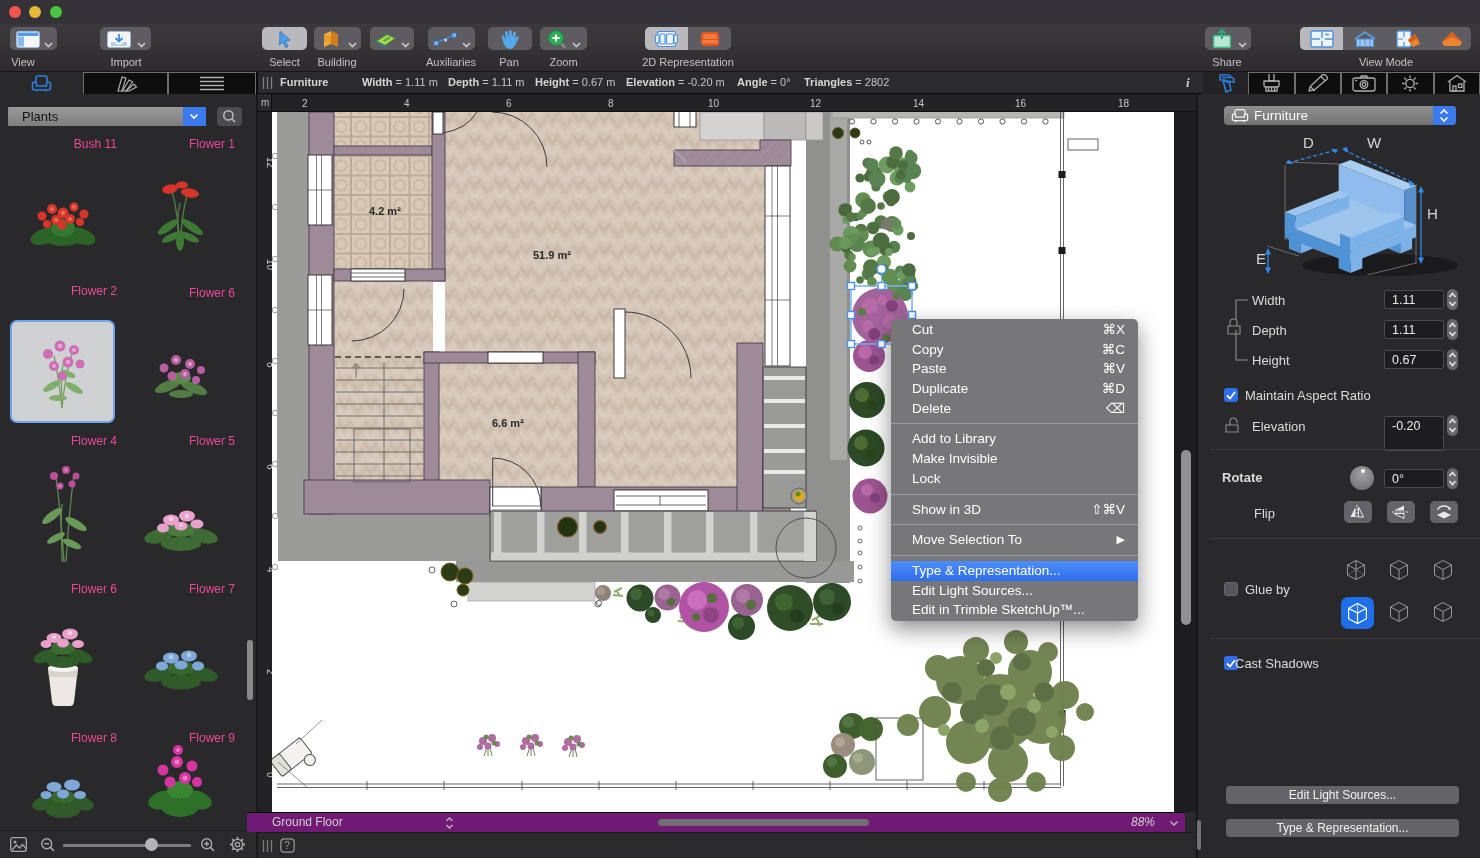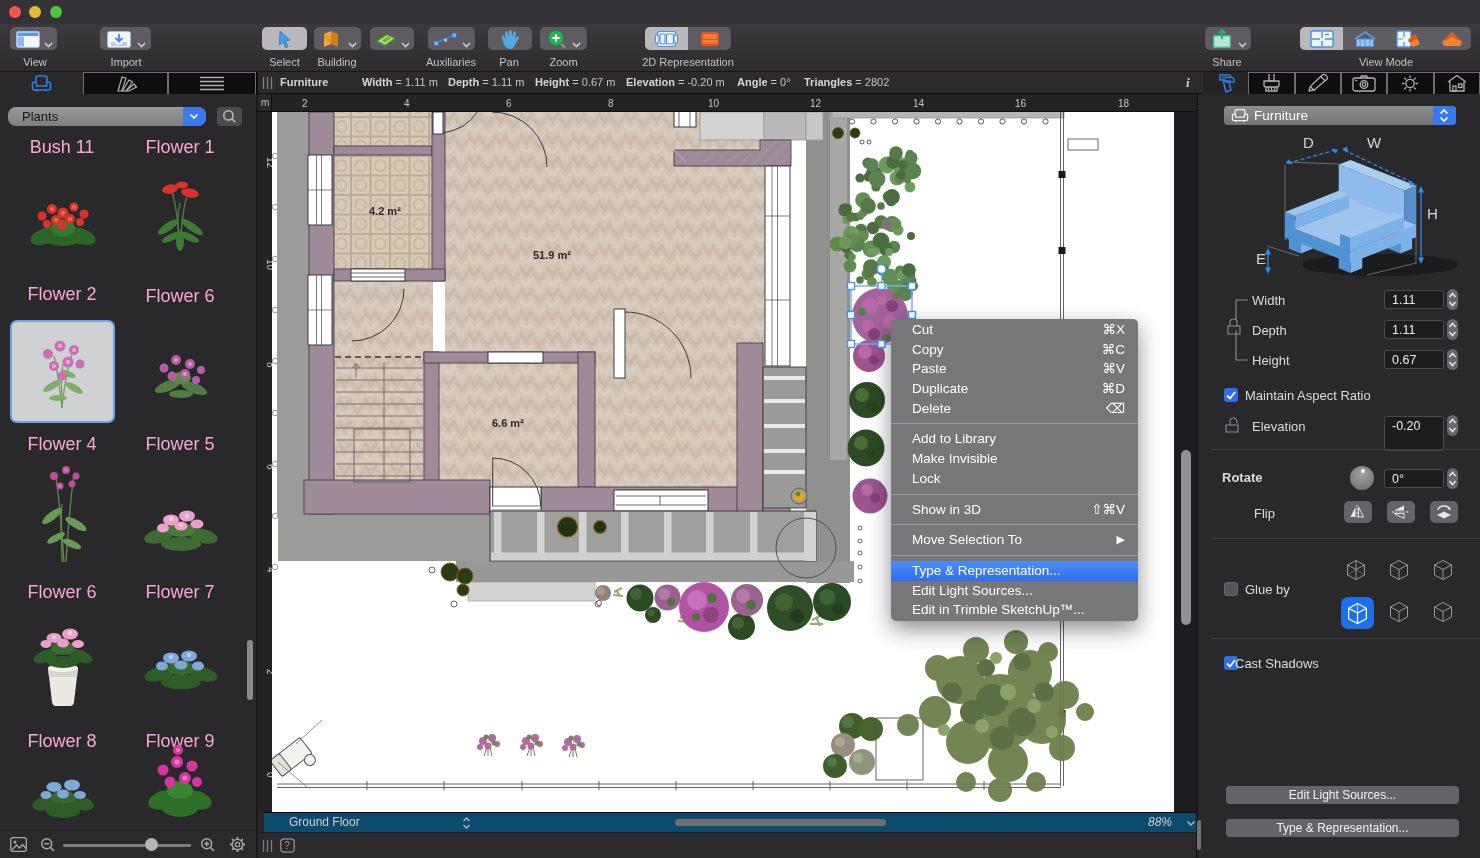--- a/index.html
+++ b/index.html
@@ -14,28 +14,28 @@
 .tbtn { height:23px; border-radius:5px; background:#5e5c60; top:3px; }
 .tlabel { top:32px; font-size:11px; color:#c4c4c4; text-align:center; }
 
 #tabrow { left:0; top:72px; width:1480px; height:22px; background:#0b0b0b; }
 .ltab { top:0; height:22px; background:#0e0e0e; border:1px solid #6e6e6e; border-bottom:none; }
 .ltab.sel { background:#29292b; border-color:#29292b; }
 #infobar { left:258px; top:0; width:945px; height:22px; background:#2b2b2d; border-bottom:1px solid #0a0a0a; color:#c6c6c6; font-size:11px; }
 #infobar b { font-weight:bold; color:#d5d5d5; }
 
 #lsb { left:0; top:94px; width:258px; height:764px; background:#29292b; border-right:2px solid #1a1a1a; overflow:hidden; }
-.thlabel { font-size:18px; color:#f9a8d4; text-align:center; width:110px; }
+.thlabel { font-size:12px; color:#ec4899; text-align:right; width:110px; }
 #lsbbottom { left:0; top:736px; width:256px; height:28px; background:#2a2a2c; border-top:1px solid #1d1d1d; }
 
 #topruler { left:258px; top:94px; width:938px; height:18px; background:#232325; border-bottom:1px solid #0f0f0f; }
 #leftruler { left:258px; top:112px; width:14px; height:700px; background:#232325; }
 #plan { left:272px; top:112px; width:902px; height:700px; background:#fff; overflow:hidden; }
 #vscroll { left:1174px; top:112px; width:22px; height:700px; background:#1d1d1f; }
-#footerbar { left:264px; top:812px; width:938px; height:20px; background:#0c4a6e; border-top:1px solid #000; color:#cfcfcf; font-size:12px; }
+#footerbar { left:247px; top:812px; width:938px; height:20px; background:#701a75; border-top:1px solid #000; color:#cfcfcf; font-size:12px; }
 #statusbar { left:258px; top:832px; width:938px; height:26px; background:#2a2a2c; border-top:1px solid #1b1b1b; color:#dadada; font-size:12.5px; }
 
 #menu { left:891px; top:319px; width:247px; background:#77777a; border-radius:5px; box-shadow:0 8px 22px rgba(0,0,0,0.45); padding:1px 0; color:#fff; font-size:13.5px; }
 .mi { height:19.7px; line-height:19.7px; padding:0 21px; position:relative; }
 .mi .sc { position:absolute; right:13px; }
 .msep { height:1px; background:rgba(255,255,255,0.28); margin:5px 0; }
 .mi.hl { background:linear-gradient(#4d8df6,#2e6ef0); }
 
 #rsb { left:1196px; top:94px; width:284px; height:764px; background:#29292b; }
 .rlabel { font-size:13px; color:#dcdcdc; }
@@ -58,21 +58,21 @@
 
   <div class="abs tbtn" style="left:10px;width:47px;"></div>
   <svg class="abs" style="left:16px;top:7px" width="24" height="17" viewBox="0 0 24 17">
         <rect x="0.5" y="0.5" width="23" height="16" rx="2" fill="#f4f6f9" stroke="#9db8d8"></rect>
         <rect x="1.5" y="1.5" width="21" height="3.5" fill="#5599e8"></rect>
         <rect x="1.5" y="5.5" width="6.5" height="10" fill="#8abaf0"></rect>
       </svg>
   <svg class="abs" style="left:44px;top:18px" width="9" height="6" viewBox="0 0 9 6">
         <path d="M1 1 L4.5 4.5 L8 1" stroke="#c9c9c9" stroke-width="1.6" fill="none"></path>
       </svg>
-  <div class="abs tlabel" style="left:12px;width:46px;">View</div>
+  <div class="abs tlabel" style="left:0;width:46px;">View</div>
 
   <div class="abs tbtn" style="left:100px;width:51px;"></div>
   <svg class="abs" style="left:107px;top:7px" width="24" height="17" viewBox="0 0 24 17">
         <rect x="0.5" y="0.5" width="23" height="16" rx="2" fill="#f4f6f9" stroke="#9db8d8"></rect>
         <path d="M12 3 v7 M8.5 7 L12 10.5 L15.5 7" stroke="#3d8de8" stroke-width="1.8" fill="none"></path>
         <path d="M4 11 h4 l1.5 2.5 h5 L16 11 h4 v4 H4 z" fill="#b9cce4"></path>
       </svg>
   <svg class="abs" style="left:137px;top:18px" width="9" height="6" viewBox="0 0 9 6">
         <path d="M1 1 L4.5 4.5 L8 1" stroke="#c9c9c9" stroke-width="1.6" fill="none"></path>
       </svg>
@@ -273,21 +273,21 @@
           <path d="M2 8 L11 1.5 L20 8"></path>
           <path d="M4 7.5 V17 h14 V7.5"></path>
           <rect x="12.5" y="10" width="3.5" height="3.5"></rect>
           <rect x="7" y="12" width="3" height="5"></rect>
         </g>
       </svg>
 </div>
 
 <div id="lsb" class="abs">
 
-  <div class="abs" style="left:8px;top:13px;width:198px;height:19px;border-radius:8px;background:linear-gradient(#999,#7e7e7e);overflow:hidden;">
+  <div class="abs" style="left:8px;top:13px;width:198px;height:19px;border-radius:1px;background:linear-gradient(#999,#7e7e7e);overflow:hidden;">
     <span style="position:absolute;left:14px;top:2px;font-size:13px;color:#141414;">Plants</span>
     <div style="position:absolute;right:0;top:0;width:23px;height:19px;background:#3b79ee;"></div>
     <svg style="position:absolute;right:7px;top:6px" width="10" height="7" viewBox="0 0 10 7">
           <path d="M1.5 1.5 L5 5 L8.5 1.5" stroke="#fff" stroke-width="1.7" fill="none"></path>
         </svg>
   </div>
   <div class="abs" style="left:217px;top:13px;width:25px;height:19px;border-radius:4px;background:#4c4c4e;">
     <svg style="position:absolute;left:5px;top:2px" width="15" height="15" viewBox="0 0 15 15">
           <circle cx="6.4" cy="6.4" r="4.6" fill="none" stroke="#bdbdbd" stroke-width="1.5"></circle>
           <path d="M9.8 9.8 L13.2 13.2" stroke="#bdbdbd" stroke-width="1.5"></path>

